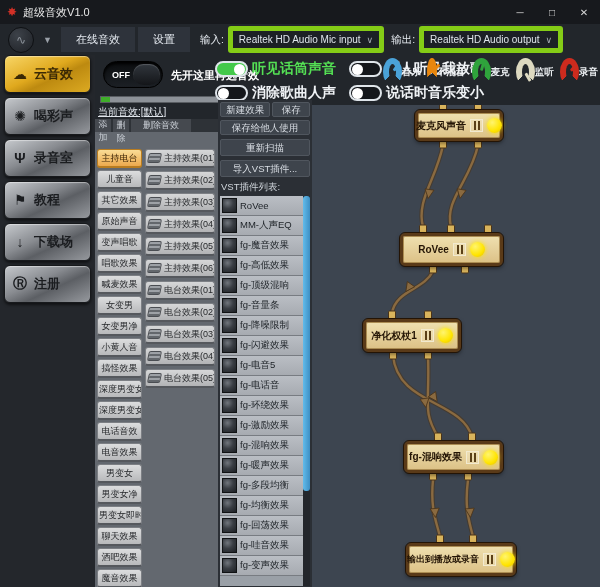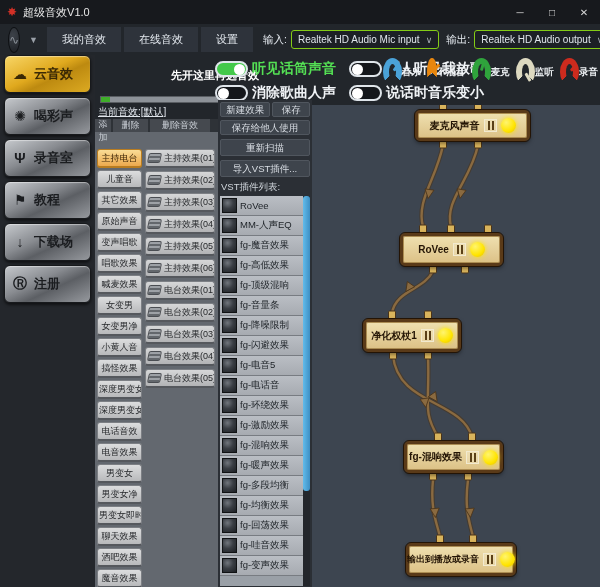--- a/index.html
+++ b/index.html
@@ -12,21 +12,21 @@
   .title-text { color:#e8e8e8; font-size:11px; }
   .win-controls { margin-left:auto; display:flex; height:100%; }
   .win-btn { width:32px; height:100%; display:flex; align-items:center; justify-content:center; color:#d8d8d8; font-size:10px; cursor:default; }
 
   
   .toolbar { position:absolute; left:0; top:24px; width:600px; height:31px; background:#22262b; display:flex; align-items:center; padding:0 4px; }
   .logo-btn { width:26px; height:26px; border-radius:50%; background:radial-gradient(circle at 35% 30%, #3d4249, #1d2025); border:1px solid #0e1013; color:#8a9098; display:flex; align-items:center; justify-content:center; font-size:12px; margin-left:4px; }
   .logo-caret { color:#9aa0a8; font-size:9px; margin:0 9px 0 9px; }
   .tb-tab { background:#2e333b; color:#e3e8ee; font-size:11px; padding:5px 15px; margin-right:3px; white-space:nowrap; }
   .io-label { color:#e3e8ee; font-size:10.5px; margin:0 4px 0 7px; white-space:nowrap; }
-  .io-select { background:#1c2025; border:1px solid #84cc16; border-radius:3px; color:#dfe5eb; font-size:10px; padding:3px 6px; display:flex; align-items:center; gap:6px; white-space:nowrap; }
+  .io-select { background:#1c2025; border:5px solid #84cc16; border-radius:3px; color:#dfe5eb; font-size:10px; padding:3px 6px; display:flex; align-items:center; gap:6px; white-space:nowrap; }
   .io-chevron { color:#aab1b9; font-size:9px; }
 
   
   .sidebar { position:absolute; left:0; top:55px; width:95px; height:532px; background:#24272c; }
   .side-btn { display:flex; align-items:center; gap:6px; width:87px; height:38px; margin:0 4px 4px 4px; border-radius:6px; padding-left:7px;
     background:linear-gradient(155deg,#c6c9cd 0%,#888b90 40%,#5c5f64 60%,#96999e 100%);
     border:1px solid #17191c; box-shadow:inset 0 1px 1px rgba(255,255,255,.45), 0 2px 3px rgba(0,0,0,.55);
     color:#1b1d20; font-weight:bold; font-size:13px; }
   .side-btn.active { background:linear-gradient(155deg,#f8d667 0%,#e0a91e 45%,#bd8a10 60%,#dcaa22 100%); color:#3a2905; }
   .side-icon { font-size:14px; width:16px; text-align:center; }
@@ -53,21 +53,21 @@
   .dial::after { content:""; position:absolute; inset:6px; border-radius:50%; background:#22262b; }
   .pointer { position:absolute; left:50%; top:50%; width:3px; height:9px; border-radius:1px; background:var(--c); transform:translate(-50%,-50%) rotate(var(--a)) translateY(-6px); z-index:1; }
   .knob-label { font-size:9.5px; color:#eef1f4; font-weight:bold; margin-top:1px; white-space:nowrap; }
 
   
   .effects-panel { position:absolute; left:95px; top:105px; width:123px; height:482px; background:#63686f; }
   .effects-header { height:14px; background:#22262b; color:#dfe4ea; font-size:10px; line-height:14px; padding-left:3px; white-space:nowrap;text-decoration:underline; }
   .effects-actions { display:flex; height:13px; background:#2e3237; gap:2px; }
   .action-tab { background:#45494f; color:#c9ced5; font-size:9px; line-height:13px; text-align:center; }
   .action-tab:nth-child(1){ width:16px;font-family:Liberation Mono, monospace; }
-  .action-tab:nth-child(2){ width:35px; }
+  .action-tab:nth-child(2){ width:16px; }
   .action-tab:nth-child(3){ width:60px; }
   .effects-cols { display:flex; gap:3px; padding:17px 2px; }
   .cat-col { width:45px; display:flex; flex-direction:column; gap:2px; }
   .preset-col { width:70px; display:flex; flex-direction:column; gap:3px; }
   .cat-btn { height:19px; font-size:9px; color:#26282b; background:linear-gradient(#dcddde,#b8b9bb); border:1px solid #7c7f84; border-bottom:2px solid #55585d; border-radius:3px; white-space:nowrap; overflow:hidden; text-align:center; padding:0 1px; line-height:16px; }
   .cat-btn.active { background:linear-gradient(#f9dc96,#eca94e); border-color:#b87c20; color:#3c2506; }
   .preset-btn { height:19px; font-size:9px; color:#26282b; background:linear-gradient(#d6d7d8,#b2b3b5); border:1px solid #7c7f84; border-bottom:2px solid #55585d; border-radius:3px; display:flex; align-items:center; gap:3px; padding:0 2px; white-space:nowrap; overflow:hidden; }
   .layers-icon { width:13px; height:10px; flex:none; border-radius:2px; background:repeating-linear-gradient(#9da1a6 0 2px,#63676c 2px 4px); transform:skewX(-12deg); border:1px solid #4a4d52; }
 
   
@@ -89,21 +89,21 @@
   
   .canvas { position:absolute; left:312px; top:105px; width:288px; height:482px; background:#3d4550; overflow:hidden; }
   .wires { position:absolute; left:0; top:0; width:288px; height:482px; }
   .node { position:absolute; display:flex; align-items:center; justify-content:center; gap:4px; border-radius:5px;
     background:linear-gradient(#efe0b0,#dcc186); border:3px solid #5a3a18; outline:1px solid #241405;
     box-shadow:inset 0 0 0 1px #ab8c52, 0 2px 4px rgba(0,0,0,.5); }
   .node-label { font-size:10px; font-weight:bold; color:#241505; white-space:nowrap; }
   .node-ctrl { position:relative; width:13px; height:13px; flex:none; border:1px solid #f2ead0; background:rgba(252,248,228,.25);
     background-image:linear-gradient(#5a4018,#5a4018),linear-gradient(#5a4018,#5a4018); background-size:2px 9px; background-position:3px 1px,7px 1px; background-repeat:no-repeat; }
   .node-led { width:15px; height:15px; flex:none; border-radius:50%; background:radial-gradient(circle at 35% 30%, #fff46e, #ffe400 60%, #e3bf00); box-shadow:0 0 5px #ffe400; }
-  .n1 { left:103px; top:5px;  width:115px;  height:31px; }
+  .n1 { left:103px; top:5px;  width:88px;  height:31px; }
   .n2 { left:88px;  top:128px; width:103px; height:33px; }
   .n3 { left:51px;  top:214px; width:98px;  height:33px; }
   .n4 { left:92px;  top:336px; width:99px;  height:32px; }
   .n5 { left:94px;  top:438px; width:110px; height:33px; }
   .n5 .node-label { font-size:9px; }
 </style>
 </head>
 <body>
 
 <div id="app">
@@ -116,21 +116,20 @@
       <div class="win-btn">□</div>
       <div class="win-btn close">✕</div>
     </div>
   </div>
 
   <div class="toolbar">
     <div class="logo-btn">
         <span>∿</span>
       </div>
     <span class="logo-caret">▼</span>
-    <div class="tb-tab">我的音效</div>
     <div class="tb-tab">在线音效</div>
     <div class="tb-tab">设置</div>
     <span class="io-label">输入:</span>
     <div class="io-select">
       <span>Realtek HD Audio Mic input</span>
       <span class="io-chevron">∨</span>
     </div>
     <span class="io-label">输出:</span>
     <div class="io-select">
       <span>Realtek HD Audio output</span>
@@ -159,20 +158,24 @@
         <span class="side-icon">↓</span>
         <span>下载场</span>
       </button>
       <button class="side-btn">
         <span class="side-icon">Ⓡ</span>
         <span>注册</span>
       </button>
   </div>
 
   <div class="controls-row">
+    <div class="master">
+      <span class="master-label">OFF</span>
+      <span class="master-knob"></span>
+    </div>
     <span class="hint">先开这里再选音效</span>
     <div class="mini-progress">
       <div class="mini-progress-fill"></div>
     </div>
     <div class="toggles">
       <div class="toggle-row on">
           <span class="switch">
             <span class="thumb"></span>
           </span>
           <span class="toggle-label">听见话筒声音</span>

